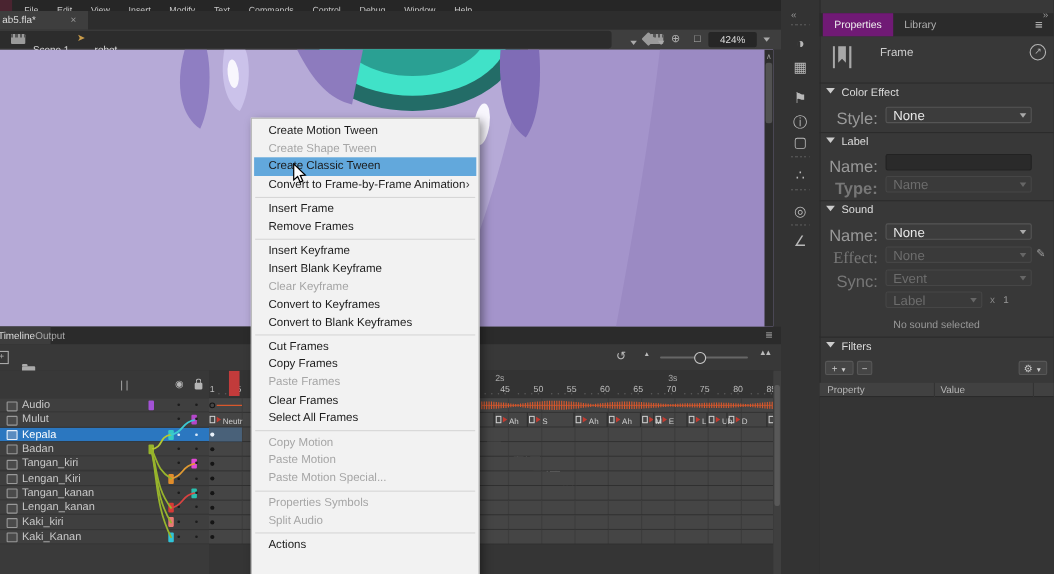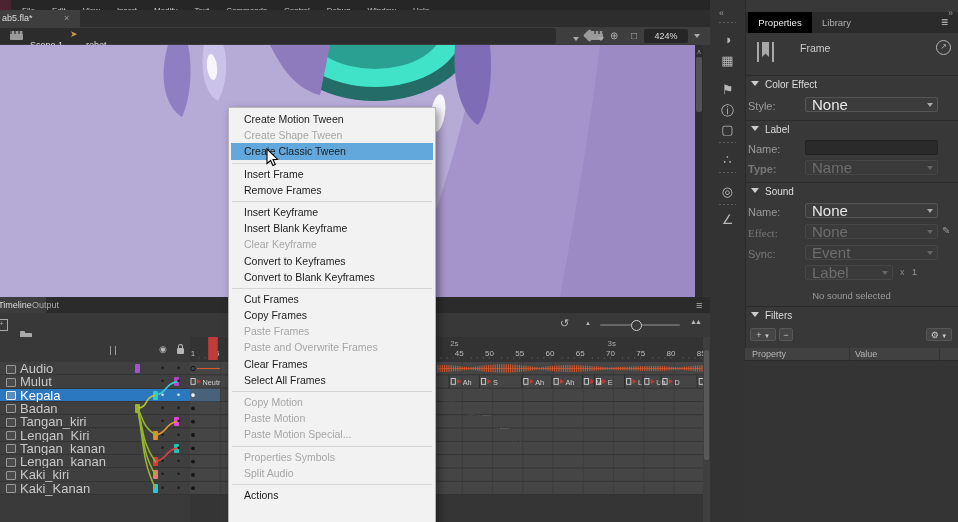--- a/index.html
+++ b/index.html
@@ -36,21 +36,21 @@
   
   #tl-tabrow{left:0;top:297px;width:710px;height:16px;background:#2b2b2b;}
   #tl-tab{left:-16px;top:297px;width:62px;height:16px;background:#3d3d3d;color:#ddd;font-size:9px;line-height:16px;text-align:center;}
   #tl-output{left:32px;top:297px;color:#a8a8a8;font-size:9px;line-height:16px;}
   #tl-menu-ic{left:696px;top:299px;color:#b5b5b5;font-size:11px;line-height:12px;}
   #tl-toolbar{left:0;top:313px;width:710px;height:24px;background:#383838;border-bottom:1px solid #2b2b2b;}
   #tl-body{left:0;top:337px;width:190px;height:185px;background:#3a3a3a;}
   #tl-head{left:0;top:337px;width:190px;height:25px;background:#383838;border-bottom:1px solid #2a2a2a;}
   .layer-row{position:absolute;left:0;width:190px;height:13.3px;background:#3f3f3f;border-bottom:1px solid #343434;box-sizing:border-box;}
   .layer-row.sel{background:#2b77c0;}
-  .lname{position:absolute;left:20px;top:1px;color:#c8c8c8;font-size:13px;line-height:12px;white-space:nowrap;}
+  .lname{position:absolute;left:20px;top:1px;color:#c8c8c8;font-size:10px;line-height:12px;white-space:nowrap;}
   .sel .lname{color:#fff;}
   .page-ic{position:absolute;left:6px;top:2.5px;width:8px;height:7px;border:1px solid #999;border-radius:1px;background:#4a4a4a;}
   .sel .page-ic{border-color:#e8f0fa;background:#5a8cc0;}
   .ldot{position:absolute;top:2px;color:#1c1c1c;font-size:9px;line-height:9px;}
   .sel .ldot{color:#d8e8f8;}
   .pmark{position:absolute;top:2px;width:5px;height:9px;border-radius:1px;}
   
   .sheet{width:9px;height:10px;border:1px solid #aaa;position:relative;}
   .sheet:after{content:"+";position:absolute;left:1px;top:-1px;color:#aaa;font-size:8px;}
   .folder{width:12px;height:8px;background:#aaa;border-radius:1px;position:relative;margin-top:2px;}
@@ -85,28 +85,28 @@
   .cm-sep:before{content:"";position:absolute;left:3px;right:3px;top:3px;height:1px;background:#d6d6d6;}
   .cm-arrow{position:absolute;right:8px;top:0;color:#444;font-size:11px;}
 
   
   #iconstrip{left:710px;top:0;width:35px;height:522px;background:#333;}
   .strip-ic{position:absolute;left:0;width:35px;text-align:center;color:#b8b8b8;font-size:13px;}
   .strip-dots{position:absolute;left:9px;width:17px;height:1px;
      background:repeating-linear-gradient(90deg,#5a5a5a 0 2px,transparent 2px 4px);}
   #props{left:745px;top:0;width:213px;height:522px;background:#383838;border-left:1px solid #2a2a2a;box-sizing:border-box;}
   #props-tabrow{left:745px;top:12px;width:213px;height:21px;background:#2b2b2b;}
-  #props-tab{left:748px;top:12px;width:64px;height:21px;background:#000000;color:#f0f0f0;font-size:9.5px;line-height:21px;text-align:center;}
+  #props-tab{left:748px;top:12px;width:64px;height:21px;background:#701a75;color:#f0f0f0;font-size:9.5px;line-height:21px;text-align:center;}
   #lib-tab{left:822px;top:12px;color:#b0b0b0;font-size:9.5px;line-height:21px;}
   .hr{position:absolute;left:745px;width:213px;height:1px;background:#2b2b2b;}
   .sect{position:absolute;left:751px;color:#ddd;font-size:10px;}
   .tri{display:inline-block;width:0;height:0;border-left:4px solid transparent;border-right:4px solid transparent;border-top:5px solid #ccc;margin-right:6px;vertical-align:2px;}
-  .plabel{position:absolute;left:748px;width:50px;text-align:left;color:#9a9a9a;font-size:11px;}
+  .plabel{position:absolute;left:748px;width:50px;text-align:right;color:#9a9a9a;font-size:15px;}
   .plabel.dim{color:#777;}
-  .pctrl{position:absolute;left:805px;width:133px;height:15px;box-sizing:border-box;border-radius:2px;font-size:15px;line-height:14px;padding-left:6px;}
+  .pctrl{position:absolute;left:805px;width:133px;height:15px;box-sizing:border-box;border-radius:2px;font-size:12px;line-height:14px;padding-left:6px;}
   .dd{background:#3c3c3c;border:1px solid #555;color:#e8e8e8;}
   .dd.dis{background:#3a3a3a;border:1px solid #464646;color:#6d6d6d;}
   .inp{background:#2a2a2a;border:1px solid #222;color:#ddd;}
   .caret{position:absolute;right:4px;top:5px;width:0;height:0;border-left:3px solid transparent;border-right:3px solid transparent;border-top:4px solid #aaa;}
   .dd.dis .caret{border-top-color:#666;}
   .fbtn{position:absolute;height:13px;background:#454545;border:1px solid #575757;border-radius:2px;color:#ccc;font-size:9px;line-height:12px;text-align:center;box-sizing:border-box;}
   #ptable-head{left:745px;top:348px;width:213px;height:13px;background:#414141;border-bottom:1px solid #2a2a2a;box-sizing:border-box;}
   #ptable-body{left:745px;top:361px;width:213px;height:161px;background:#343434;}
   .th{position:absolute;color:#b5b5b5;font-size:9px;line-height:13px;}
   .vline{position:absolute;top:348px;width:1px;height:13px;background:#333;}
@@ -611,34 +611,34 @@
       <rect x="18.15" y="0" width="9.6" height="23" fill="#c23b3b"></rect>
     </svg>
   <div id="tl-scroll" class="abs"></div>
   <div id="tl-thumb" class="abs"></div>
   <div id="tl-gap" class="abs"></div>
 
   <div id="ctx" class="abs">
       <div class="cm-item">Create Motion Tween</div>
       <div class="cm-item dis">Create Shape Tween</div>
       <div class="cm-item hl">Create Classic Tween</div>
+      <div class="cm-item">Convert to Frame-by-Frame Animation<span class="cm-arrow">›</span></div>
       <div class="cm-sep"></div>
       <div class="cm-item">Insert Frame</div>
       <div class="cm-item">Remove Frames</div>
       <div class="cm-sep"></div>
       <div class="cm-item">Insert Keyframe</div>
       <div class="cm-item">Insert Blank Keyframe</div>
       <div class="cm-item dis">Clear Keyframe</div>
       <div class="cm-item">Convert to Keyframes</div>
       <div class="cm-item">Convert to Blank Keyframes</div>
       <div class="cm-sep"></div>
       <div class="cm-item">Cut Frames</div>
       <div class="cm-item">Copy Frames</div>
       <div class="cm-item dis">Paste Frames</div>
-      <div class="cm-item dis">Paste and Overwrite Frames</div>
       <div class="cm-item">Clear Frames</div>
       <div class="cm-item">Select All Frames</div>
       <div class="cm-sep"></div>
       <div class="cm-item dis">Copy Motion</div>
       <div class="cm-item dis">Paste Motion</div>
       <div class="cm-item dis">Paste Motion Special...</div>
       <div class="cm-sep"></div>
       <div class="cm-item dis">Properties Symbols</div>
       <div class="cm-item dis">Split Audio</div>
       <div class="cm-sep"></div>

